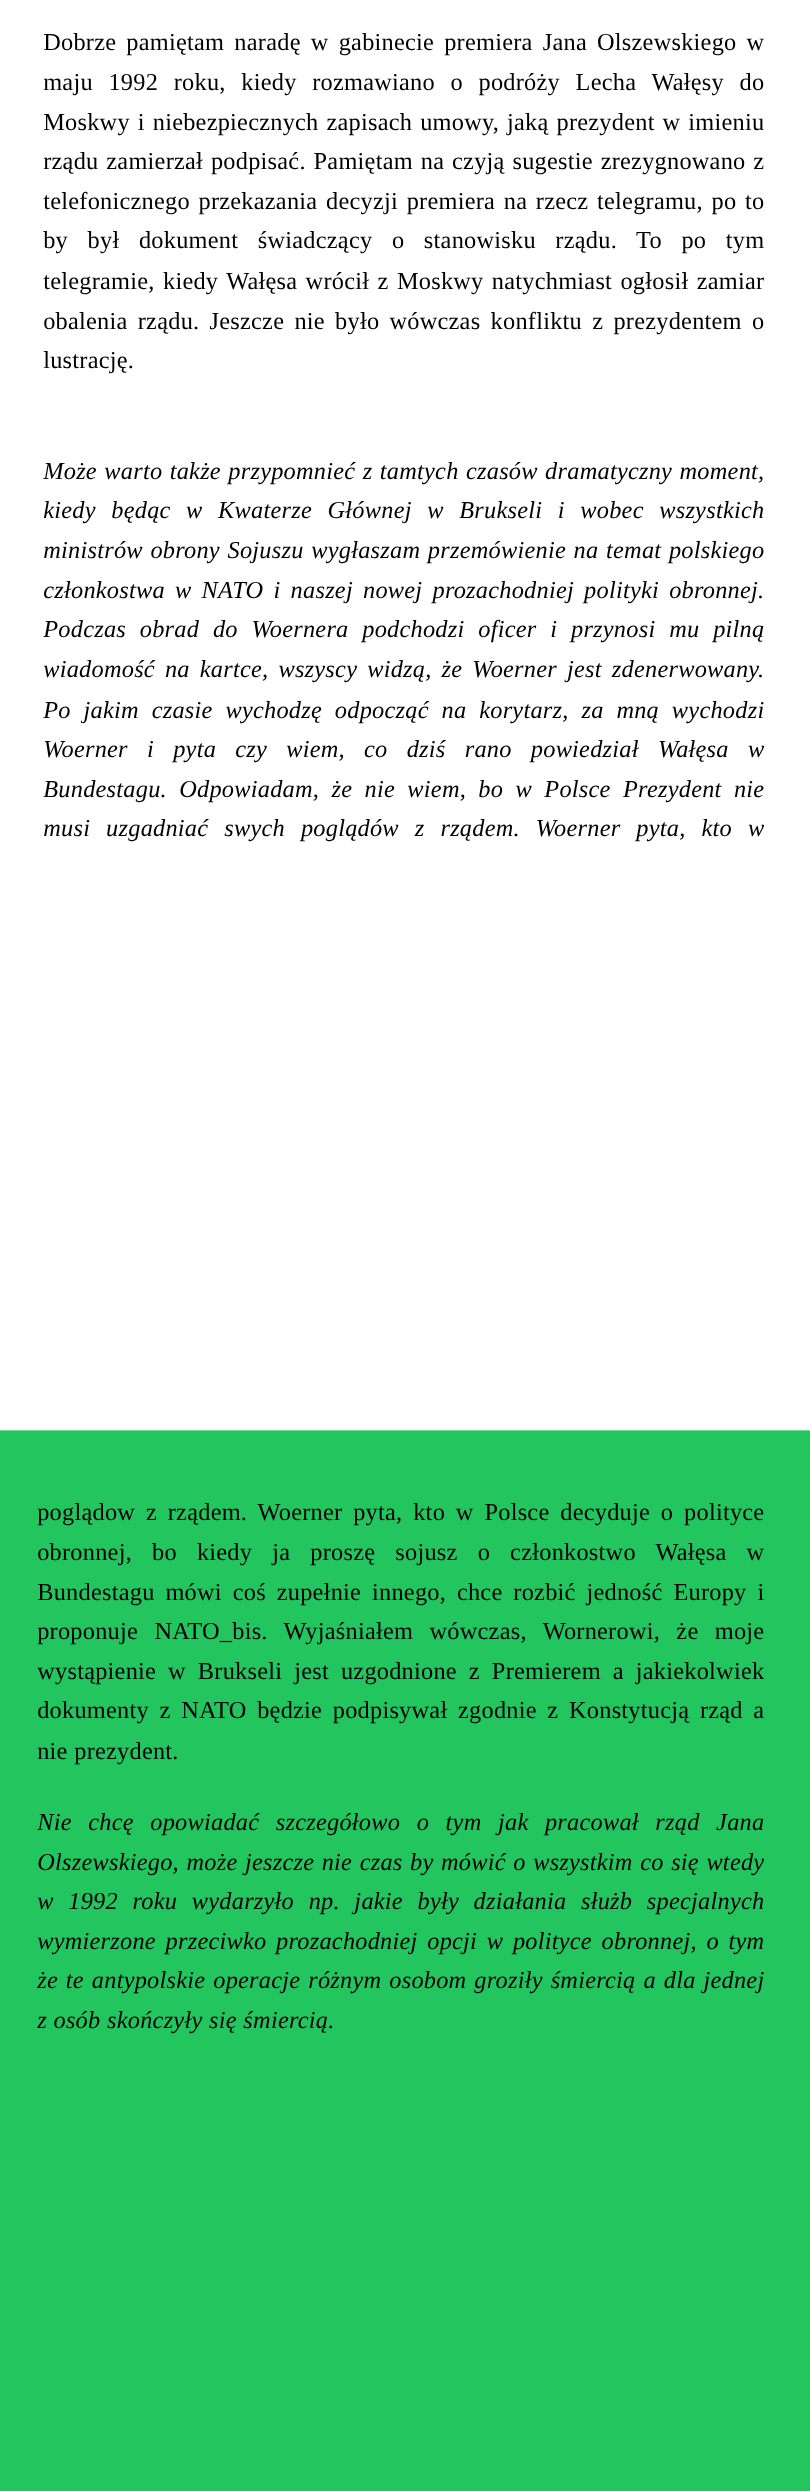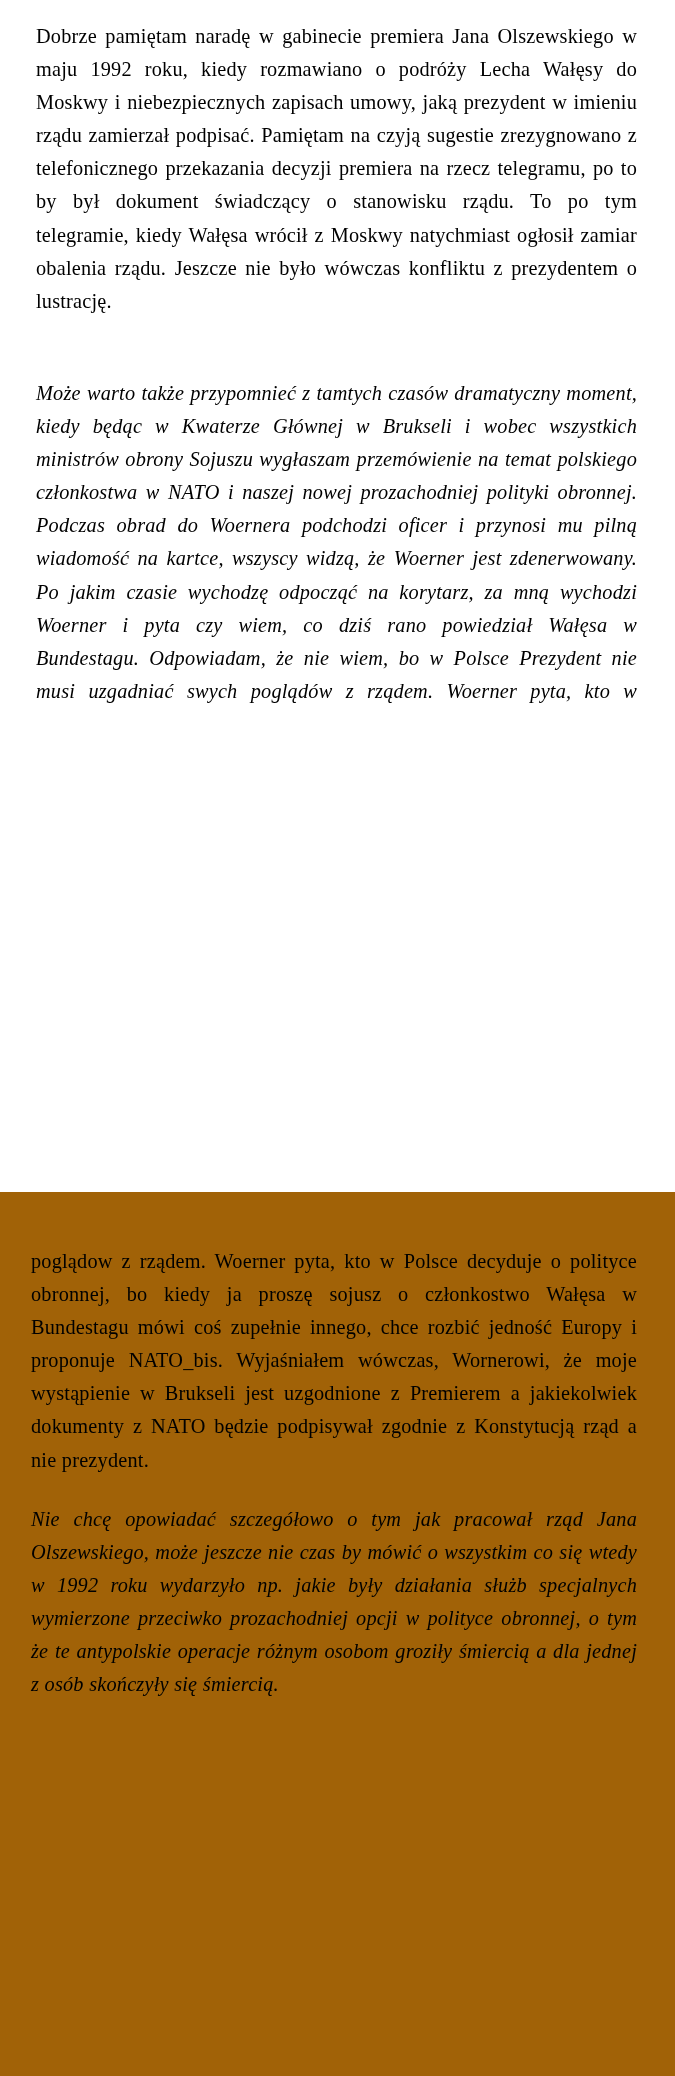--- a/index.html
+++ b/index.html
@@ -74,18 +74,18 @@
 </head>
 <body style="color: rgb(0, 0, 0); background: rgb(255, 255, 255);">
 
 <div class="page" id="page-one" style="background: rgb(255, 255, 255);">
   <div class="col">
     <p class="para">Dobrze pamiętam naradę w gabinecie premiera Jana Olszewskiego w maju 1992 roku, kiedy rozmawiano o podróży Lecha Wałęsy do Moskwy i niebezpiecznych zapisach umowy, jaką prezydent w imieniu rządu zamierzał podpisać. Pamiętam na czyją sugestie zrezygnowano z telefonicznego przekazania decyzji premiera na rzecz telegramu, po to by był dokument świadczący o stanowisku rządu. To po tym telegramie, kiedy Wałęsa wrócił z Moskwy natychmiast ogłosił zamiar obalenia rządu. Jeszcze nie było wówczas konfliktu z prezydentem o lustrację.</p>
     <p class="para">Może warto także przypomnieć z tamtych czasów dramatyczny moment, kiedy będąc w Kwaterze Głównej w Brukseli i wobec wszystkich ministrów obrony Sojuszu wygłaszam przemówienie na temat polskiego członkostwa w NATO i naszej nowej prozachodniej polityki obronnej. Podczas obrad do Woernera podchodzi oficer i przynosi mu pilną wiadomość na kartce, wszyscy widzą, że Woerner jest zdenerwowany. Po jakim czasie wychodzę odpocząć na korytarz, za mną wychodzi Woerner i pyta czy wiem, co dziś rano powiedział Wałęsa w Bundestagu. Odpowiadam, że nie wiem, bo w Polsce Prezydent nie musi uzgadniać swych poglądów z rządem. Woerner pyta, kto w</p>
   </div>
 </div>
 
-<div class="page" id="page-two" style="background: #a16207;">
+<div class="page" id="page-two" style="background: #22c55e;">
   <div class="col">
     <p class="para flush">poglądow z rządem. Woerner pyta, kto w Polsce decyduje o polityce obronnej, bo kiedy ja proszę sojusz o członkostwo Wałęsa w Bundestagu mówi coś zupełnie innego, chce rozbić jedność Europy i proponuje NATO_bis. Wyjaśniałem wówczas, Wornerowi, że moje wystąpienie w Brukseli jest uzgodnione z Premierem a jakiekolwiek dokumenty z NATO będzie podpisywał zgodnie z Konstytucją rząd a nie prezydent.</p>
     <p class="para flush">Nie chcę opowiadać szczegółowo o tym jak pracował rząd Jana Olszewskiego, może jeszcze nie czas by mówić o wszystkim co się wtedy w 1992 roku wydarzyło np. jakie były działania służb specjalnych wymierzone przeciwko  prozachodniej opcji w polityce obronnej, o tym że te antypolskie operacje różnym osobom  groziły śmiercią a dla jednej z osób skończyły się śmiercią.</p>
   </div>
 </div>
 
 </body></html>

